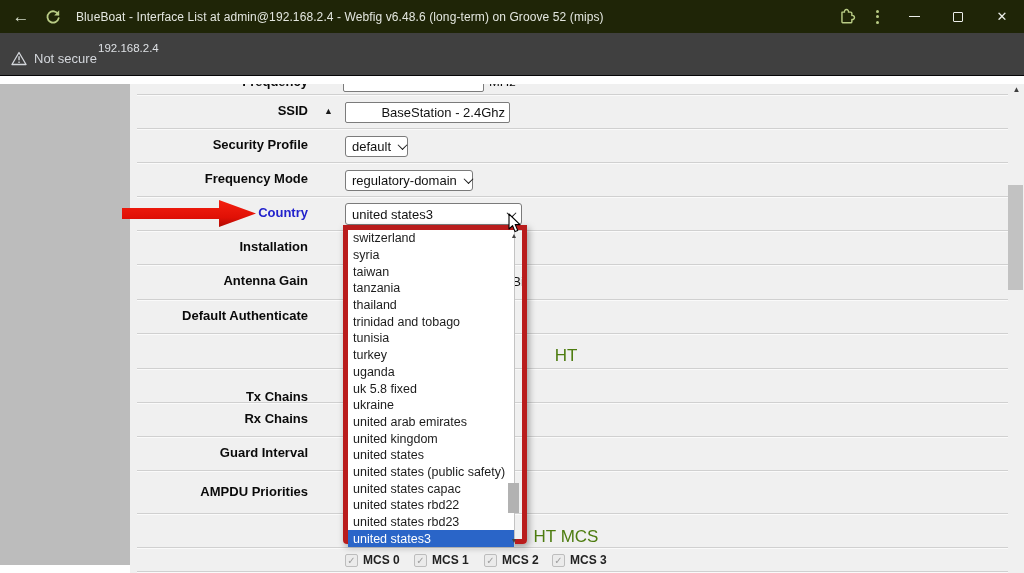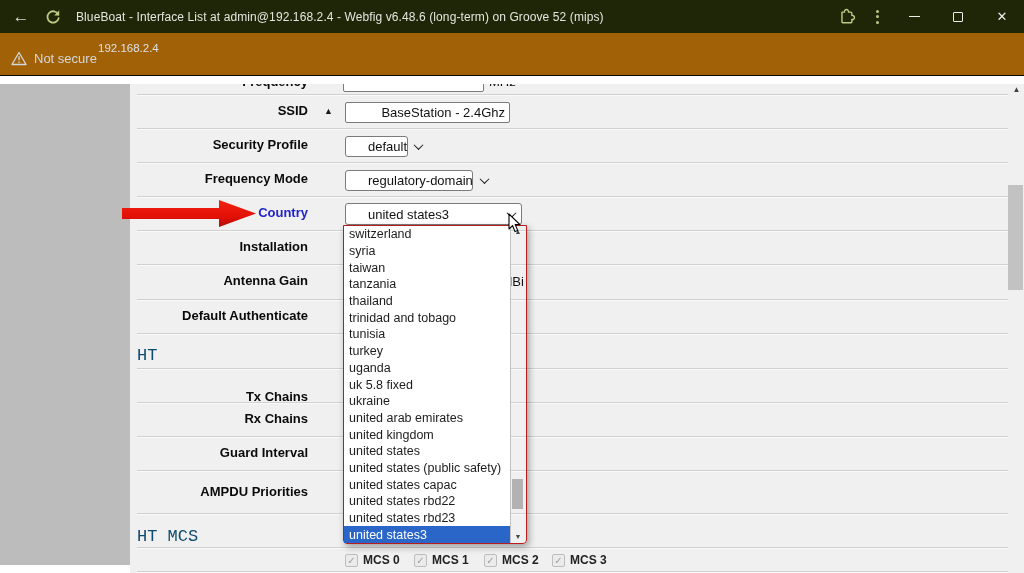--- a/index.html
+++ b/index.html
@@ -15,61 +15,61 @@
   .tb-right { position:absolute; right:0; top:0; height:33px; display:flex; align-items:center; }
   .tb-btn { width:30px; height:33px; display:flex; align-items:center; justify-content:center; }
   .dots { display:flex; flex-direction:column; gap:2.5px; }
   .dots i { width:3px; height:3px; border-radius:50%; background:#b9cc85; }
   .win-btn { width:44px; height:33px; display:flex; align-items:center; justify-content:center; }
   .glyph-min { width:11px; height:0; border-top:1.6px solid #eceeea; }
   .glyph-max { width:10px; height:10px; border:1.6px solid #eceeea; border-radius:1px; }
   .glyph-close { color:#eceeea; font-size:13px; }
 
   .infobar { position:absolute; left:0; top:33px; width:1024px; height:43px;
-    background:#a16207; border-bottom:1.5px solid #060607; }
+    background:#404040; border-bottom:1.5px solid #060607; }
   .notsecure { position:absolute; left:11px; top:0; height:51px; display:flex; align-items:center; gap:7px;
     color:#d4d7dc; font-size:13px; }
   .page-host { position:absolute; left:98px; top:9px; color:#dde0e4; font-size:11.5px; }
   .page-line2 { position:absolute; left:98px; top:29px; color:#dde0e4; font-size:11.5px; white-space:nowrap; }
 
   
   .page { position:absolute; left:0; top:84px; width:1024px; height:489px; background:#fff; }
   .main-bg { position:absolute; left:130px; top:0; width:894px; height:489px; background:#f0f0f0; }
   .left-panel { position:absolute; left:0; top:0; width:130px; height:481px; background:#bcbcbc; }
 
   .sep { position:absolute; left:137px; width:871px; height:2px;
     border-top:1px solid #d0d0d0; background:#fafafa; }
 
   .lbl { position:absolute; left:137px; width:171px; text-align:right;
     font-size:13px; font-weight:bold; color:#0a0a0a; height:34px; line-height:34px; white-space:nowrap; }
   .lbl.blue { color:#2222cc; }
 
-  .section-head { position:absolute; left:137px; width:858px; text-align:left;
-    font-size:17px; color:#0c4a6e;font-family:Liberation Mono, monospace; }
+  .section-head { position:absolute; left:137px; width:858px; text-align:center;
+    font-size:17px; color:#4d7c0f; }
 
   .tbox { position:absolute; background:#fff; border:1px solid #7b7b7b; border-radius:2px;
     font-family:"Liberation Sans","DejaVu Sans",sans-serif; font-size:13px; color:#111; padding:0 4px; }
   input.tbox { outline:none; }
 
   .selbox { position:absolute; background:#fff; border:1px solid #7b7b7b; border-radius:3px;
     display:flex; align-items:center; font-size:13px; color:#111; padding:0 6px; }
   .selbox .chev { width:7px; height:7px; border-right:1.8px solid #1a1a1a; border-bottom:1.8px solid #1a1a1a;
     transform:rotate(45deg) translate(-1px,-1px); margin-left:8px; flex:0 0 auto; }
-  .selbox .stext { white-space:nowrap;margin-left:16px; }
+  .selbox .stext { white-space:nowrap; }
   .spacer { flex:1; }
 
   .collapse-tri { position:absolute; font-size:9px; color:#1a1a1a; }
 
   .unit { position:absolute; font-size:13px; color:#111; height:34px; line-height:34px; z-index:1; }
 
   .clipwrap { position:absolute; left:137px; top:0; width:871px; height:10px; overflow:hidden; }
 
   
   .dropdown { position:absolute; left:343px; top:141px; width:184px; height:319px; z-index:8;
-    border:1px solid #b91c1c; border-radius:0 0 4px 4px; box-shadow:2px 3px 7px rgba(0,0,0,.35); }
+    border:5px solid #b91c1c; border-radius:0 0 4px 4px; box-shadow:2px 3px 7px rgba(0,0,0,.35); }
   .opt-list { position:absolute; left:0; top:0; width:167px; height:317px; background:#fff;
     border-right:1px solid #c3c3c3; display:flex; flex-direction:column; }
   .opt { flex:1; font-size:12.5px; color:#1c1c1c; padding-left:5px; display:flex; align-items:center; white-space:nowrap; }
   .opt.selected { background:#2a65c8; color:#fff; }
   .dd-scroll { position:absolute; right:0; top:0; width:16px; height:317px; }
   .dd-up { position:absolute; left:0; top:2px; width:16px; text-align:center; font-size:7px; color:#444; }
   .dd-down { position:absolute; left:0; bottom:3px; width:16px; text-align:center; font-size:7px; color:#444; }
   .dd-thumb { position:absolute; left:2px; top:253px; width:11px; height:30px; background:#b2b2b2; }
 
   

